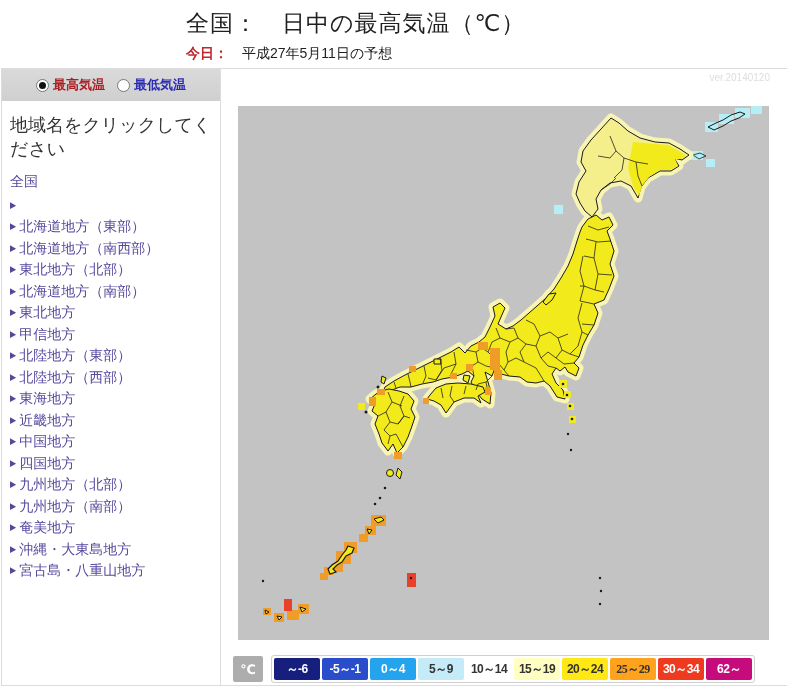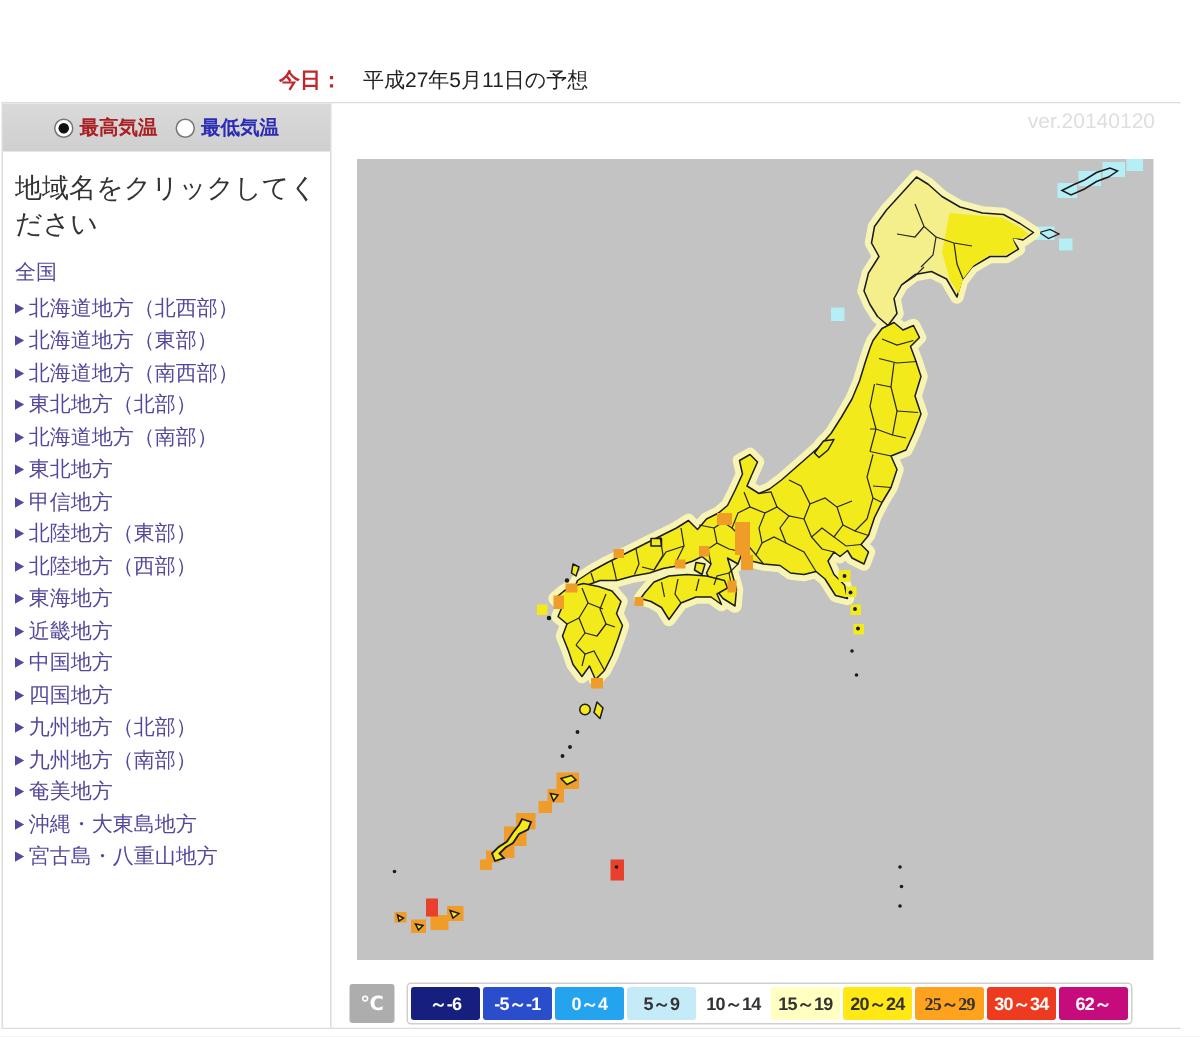--- a/index.html
+++ b/index.html
@@ -33,41 +33,42 @@
   .instruction { padding:12px 8px 4px 8px; font-size:18px; color:#333; }
   .region-list { padding:6px 8px; font-size:14px; line-height:21.5px; }
   .region-list a { color:#55489c; text-decoration:none; cursor:pointer; display:block; }
   .region-item { display:flex; align-items:center; cursor:pointer; }
   .region-item .arrow { color:#55489c; font-size:8px; margin-right:3px; transform:scaleY(1.1); }
   .region-item a { display:inline; }
   .all-row { margin-bottom:2px; }
 
   
   .map-panel { position:absolute; left:220px; top:0; width:566px; height:100%; background:#fff; }
-  .version { position:absolute; top:3px; right:18px; font-size:14px; color:#dedede; }
+  .version { position:absolute; top:3px; right:18px; font-size:10px; color:#dedede; }
   .map-box { position:absolute; left:16px; top:37px; width:531px; height:534px;
     background:var(--map-bg,#c3c3c3); }
   .map-box svg { display:block; width:531px; height:534px; }
 
   
   .legend { position:absolute; left:11px; top:586px; height:28px; display:flex; align-items:center; }
   .legend .unit-cell { width:30px; height:26px; background:#adadad; color:#fff;
     font-size:13px; font-weight:bold; display:flex; align-items:center; justify-content:center;
     border-radius:2px; }
   .legend .bins { margin-left:8px; display:flex; gap:2px; background:#fff;
     border:1px solid #cfcfcf; border-radius:3px; padding:2px; }
   .legend .bin { width:46px; height:22px; font-size:12px; font-weight:bold;
     display:flex; align-items:center; justify-content:center; border-radius:2px;
     letter-spacing:-0.5px; white-space:nowrap; }
 </style>
 </head>
 <body>
 
 <div class="page">
 
+  <h1 class="page-title">全国：　日中の最高気温（℃）</h1>
   <div class="subtitle">
     <span class="today">今日：</span><span class="datetext">平成27年5月11日の予想</span>
   </div>
 
   <div class="widget">
 
     <div class="sidebar">
       <div class="radio-bar">
         <label>
           <span class="radio">
@@ -81,21 +82,20 @@
         </label>
       </div>
       <div class="instruction">地域名をクリックしてください</div>
       <div class="region-list">
         <div class="all-row">
           <a>全国</a>
         </div>
         <div id="region-items">
             <div class="region-item">
               <span class="arrow">▶</span>
-              <a>北海道地方（北西部）</a>
             </div>
             <div class="region-item">
               <span class="arrow">▶</span>
               <a>北海道地方（東部）</a>
             </div>
             <div class="region-item">
               <span class="arrow">▶</span>
               <a>北海道地方（南西部）</a>
             </div>
             <div class="region-item">

